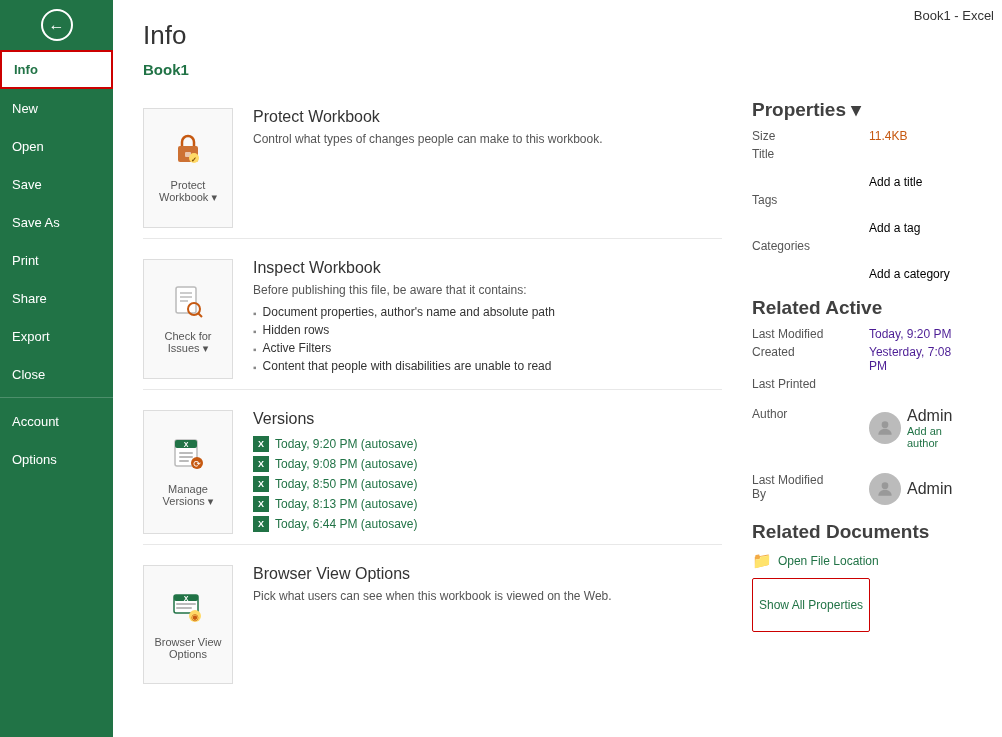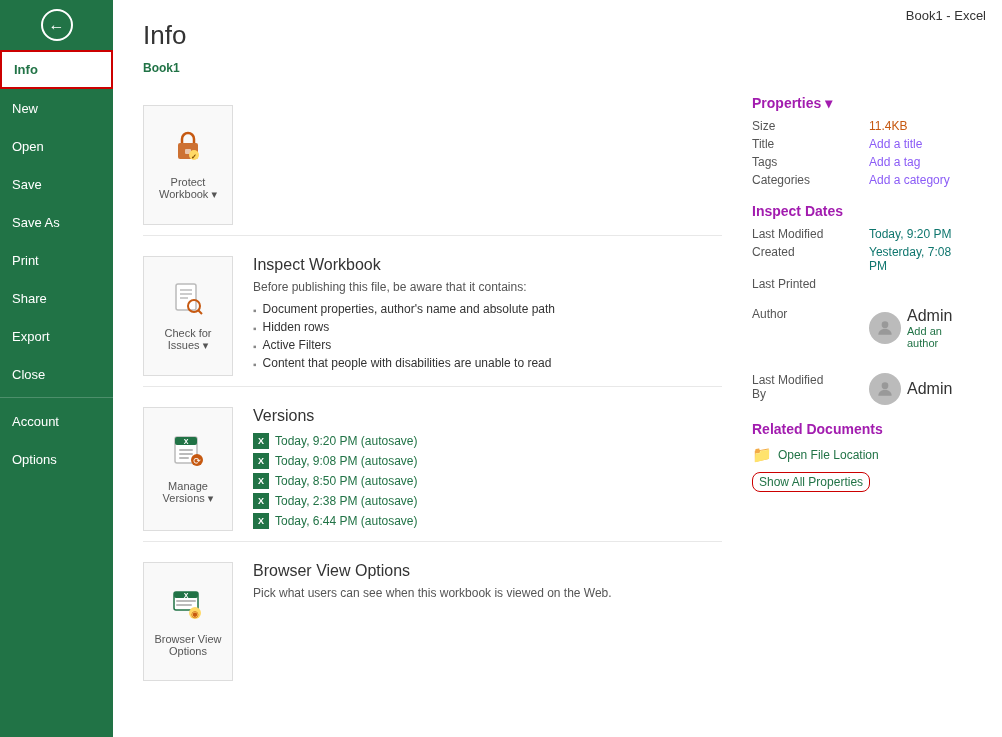--- a/index.html
+++ b/index.html
@@ -50,32 +50,32 @@
     
     .main {
       flex: 1;
       background: #fff;
       overflow-y: auto;
       padding: 20px 30px;
       position: relative;
     }
     .title-bar {
       position: absolute;
-      top: 8px; right: 16px;
+      top: 8px; right: 8px;
       font-size: 13px;
       color: #333;
     }
     h1.page-title {
       font-size: 26px;
       font-weight: 300;
       color: #333;
       margin-bottom: 10px;
     }
     h2.book-title {
-      font-size: 12px;
+      font-size: 15px;
       color: #217346;
       font-weight: 600;
       margin-bottom: 20px;
     }
 
     .content-area {
       display: flex;
       gap: 30px;
     }
     .left-panel {
@@ -162,41 +162,41 @@
       font-weight: bold;
       display: flex;
       align-items: center;
       justify-content: center;
       flex-shrink: 0;
     }
 
     
     .props-section { margin-bottom: 16px; }
     .props-title {
-      font-size: 14px;
+      font-size: 19px;
       font-weight: 600;
-      color: #a21caf;
+      color: #404040;
       margin-bottom: 8px;
       display: flex;
       align-items: center;
       gap: 4px;
     }
     .props-row {
       display: flex;
       margin-bottom: 4px;
       font-size: 12px;
       gap: 32px;
     }
     .props-label {
       color: #555;
       width: 85px;
       flex-shrink: 0;
     }
-    .props-value { color: #0f766e; }
-    .props-value.link { color: #8b5cf6; cursor: pointer; }
+    .props-value { color: #4c1d95; }
+    .props-value.link { color: #000000; cursor: pointer; margin-top: 28px; }
     .props-value.orange { color: #c65911; font-weight: 500; }
     .avatar {
       width: 32px; height: 32px;
       border-radius: 50%;
       background: #bbb;
       display: flex;
       align-items: center;
       justify-content: center;
       flex-shrink: 0;
     }
@@ -214,22 +214,22 @@
       cursor: pointer;
       margin-bottom: 8px;
     }
 
     .show-all-props {
       display: inline-block;
       font-size: 12px;
       color: #217346;
       cursor: pointer;
       border: 1px solid #c00;
-      border-radius: 8px;
-      padding: 2px 6px;
+      border-radius: 2px;
+      padding: 19px 6px;
     }
   </style>
 </head>
 <body>
 
 <div class="sidebar">
   <div class="sidebar-back">
     <div class="back-circle">←</div>
   </div>
 
@@ -286,20 +286,24 @@
           <div class="icon-img">
             <svg width="36" height="36" viewBox="0 0 36 36">
               <rect x="8" y="14" width="20" height="16" rx="2" fill="#c65911" opacity="0.85"></rect>
               <path d="M12 14v-4a6 6 0 0112 0v4" fill="none" stroke="#c65911" stroke-width="2.5"></path>
               <rect x="15" y="20" width="6" height="5" rx="1" fill="#fff" opacity="0.6"></rect>
               <circle cx="24" cy="26" r="5" fill="#ffd966"></circle>
               <text x="24" y="30" text-anchor="middle" font-size="7" font-weight="bold" fill="#7d4b00">✓</text>
             </svg>
           </div>
           <span>Protect<br>Workbook ▾</span>
+        </div>
+        <div class="section-content">
+          <div class="section-title">Protect Workbook</div>
+          <div class="section-desc">Control what types of changes people can make to this workbook.</div>
         </div>
       </div>
 
       <div class="info-section">
         <div class="section-icon-box">
           <div class="icon-img">
             <svg width="36" height="36" viewBox="0 0 36 36">
               <rect x="6" y="4" width="20" height="26" rx="2" fill="#fff" stroke="#bbb" stroke-width="1.5"></rect>
               <line x1="10" y1="10" x2="22" y2="10" stroke="#bbb" stroke-width="1.5"></line>
               <line x1="10" y1="14" x2="22" y2="14" stroke="#bbb" stroke-width="1.5"></line>
@@ -356,21 +360,21 @@
             <div class="version-item">
               <div class="xl-icon">X</div>
               <span>Today, 9:08 PM (autosave)</span>
             </div>
             <div class="version-item">
               <div class="xl-icon">X</div>
               <span>Today, 8:50 PM (autosave)</span>
             </div>
             <div class="version-item">
               <div class="xl-icon">X</div>
-              <span>Today, 2:38 PM (autosave)</span>
+              <span>Today, 8:13 PM (autosave)</span>
             </div>
             <div class="version-item">
               <div class="xl-icon">X</div>
               <span>Today, 6:44 PM (autosave)</span>
             </div>
           </div>
         </div>
       </div>
 
       <div class="info-section" style="border-bottom:none;">
@@ -414,21 +418,21 @@
           <span class="props-label">Tags</span>
           <span class="props-value link">Add a tag</span>
         </div>
         <div class="props-row">
           <span class="props-label">Categories</span>
           <span class="props-value link">Add a category</span>
         </div>
       </div>
 
       <div class="props-section">
-        <div class="props-title">Inspect Dates</div>
+        <div class="props-title">Related Active</div>
         <div class="props-row">
           <span class="props-label">Last Modified</span>
           <span class="props-value">Today, 9:20 PM</span>
         </div>
         <div class="props-row">
           <span class="props-label">Created</span>
           <span class="props-value">Yesterday, 7:08 PM</span>
         </div>
         <div class="props-row">
           <span class="props-label">Last Printed</span>

